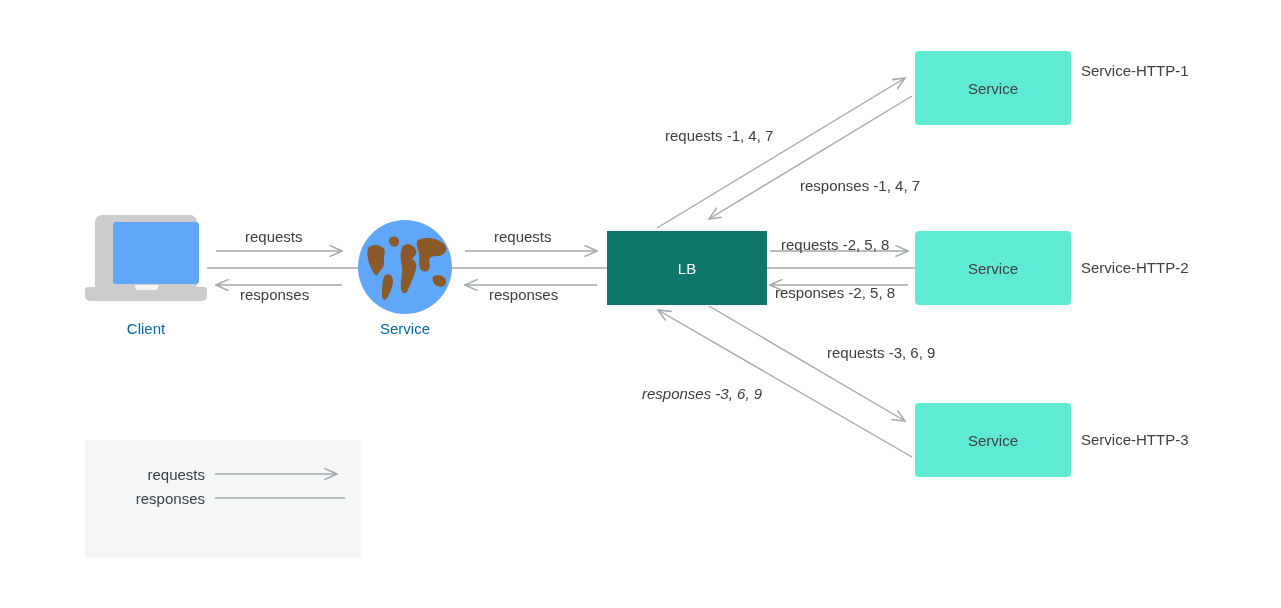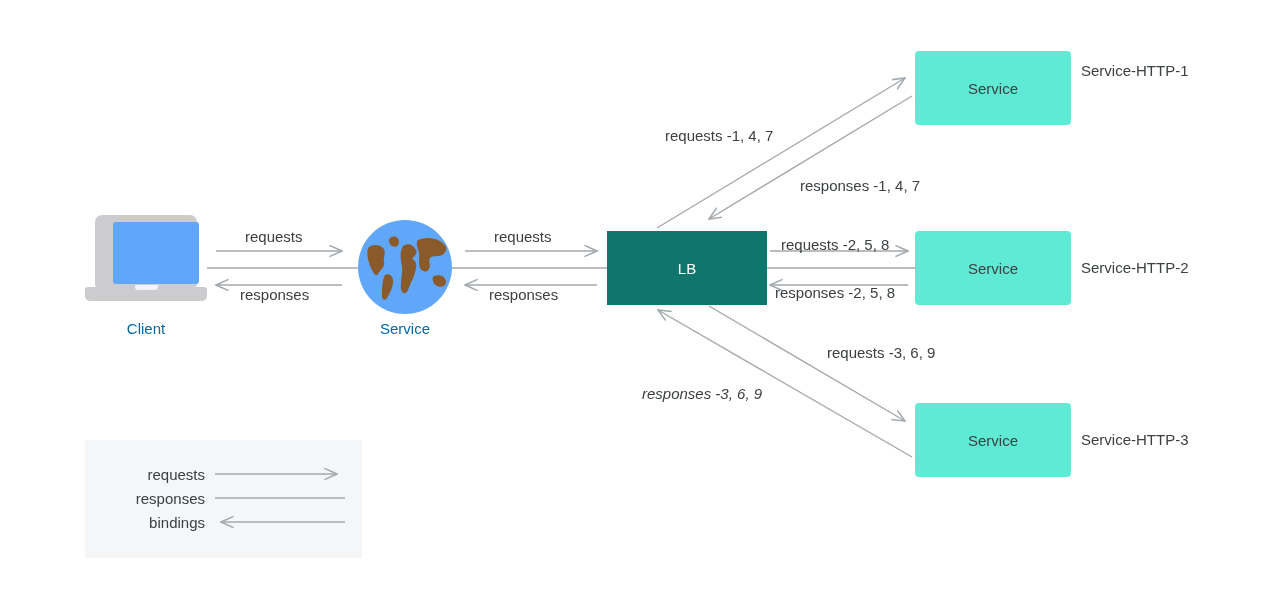--- a/index.html
+++ b/index.html
@@ -310,24 +310,16 @@
 
     <div class="legend-row" id="legend-row-responses">
       <span class="legend-text">responses</span>
       <span class="legend-line-wrap">
         <svg width="130" height="14" viewBox="0 0 130 14">
           <line x1="0" y1="7" x2="130" y2="7" stroke="#a3a9ad" stroke-width="1.4"></line>
         </svg>
       </span>
     </div>
 
-    <div class="legend-row" id="legend-row-bindings">
-      <span class="legend-text">bindings</span>
-      <span class="legend-line-wrap">
-        <svg width="130" height="14" viewBox="0 0 130 14">
-          <line x1="130" y1="7" x2="6" y2="7" stroke="#a3a9ad" stroke-width="1.4" marker-end="url(#lg-arrow-end)"></line>
-        </svg>
-      </span>
-    </div>
 
   </div>
 
 </div>
 
 </body></html>

